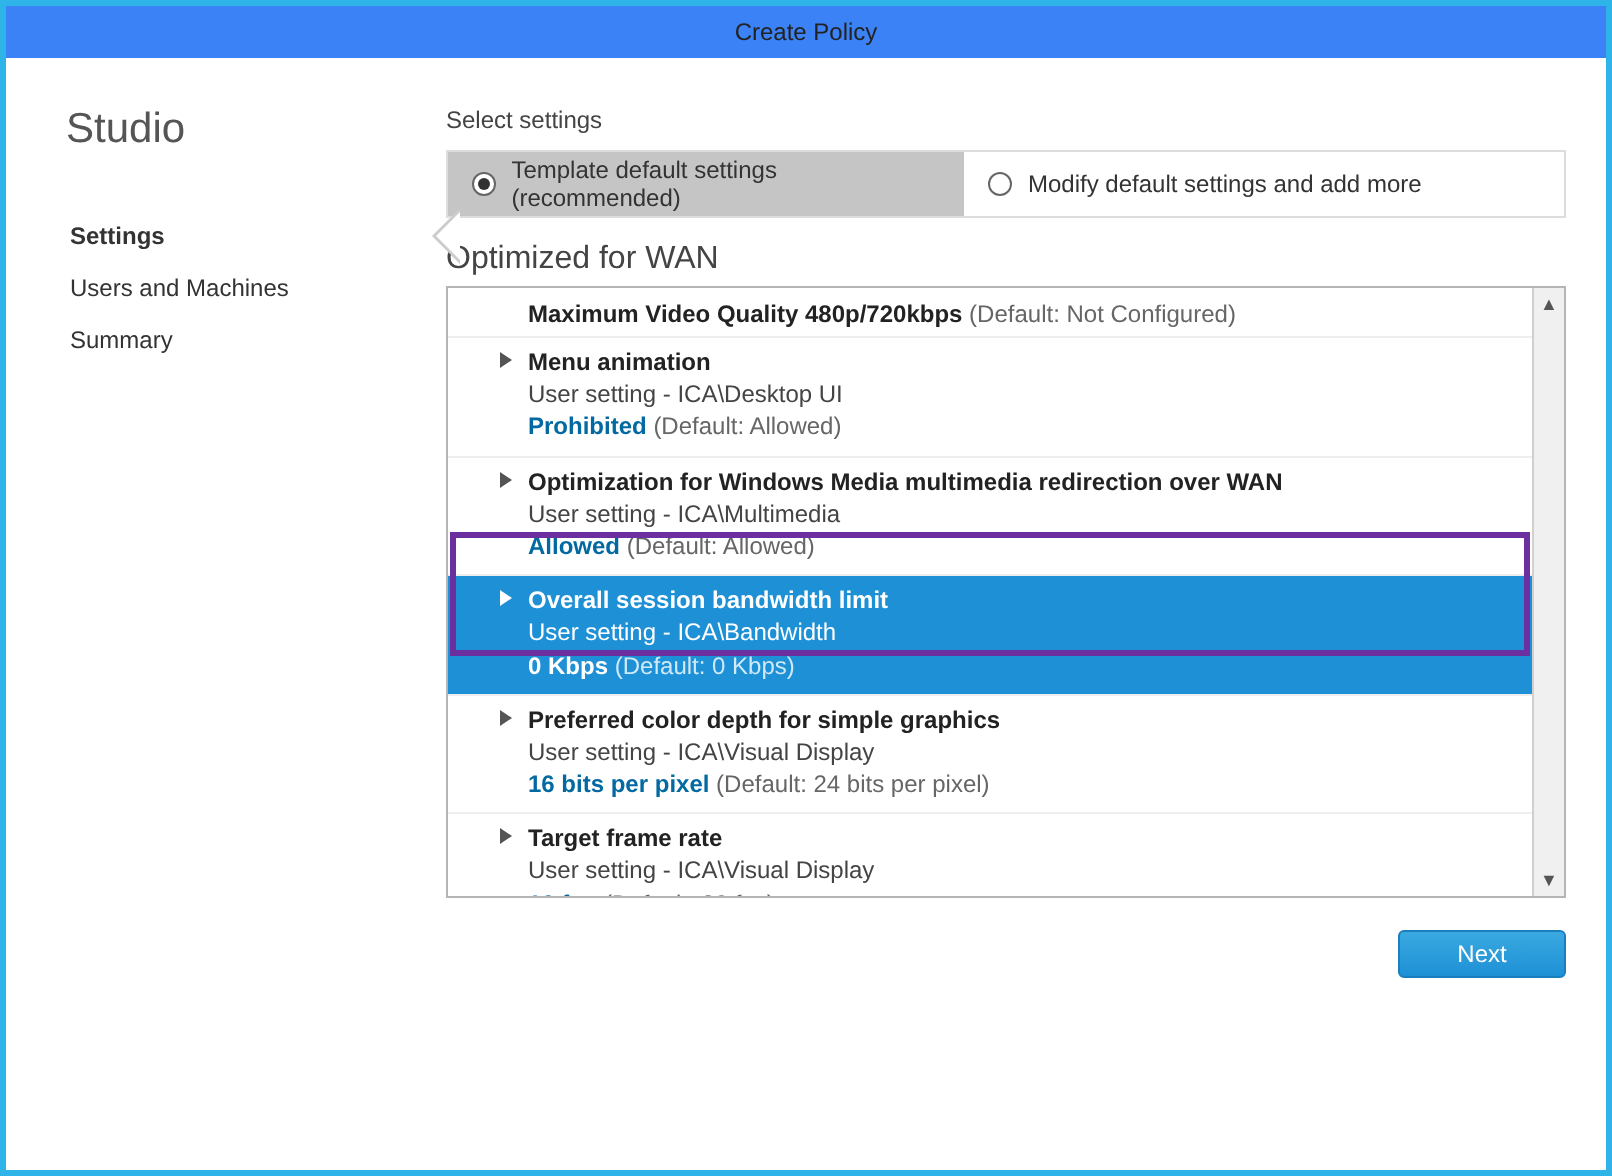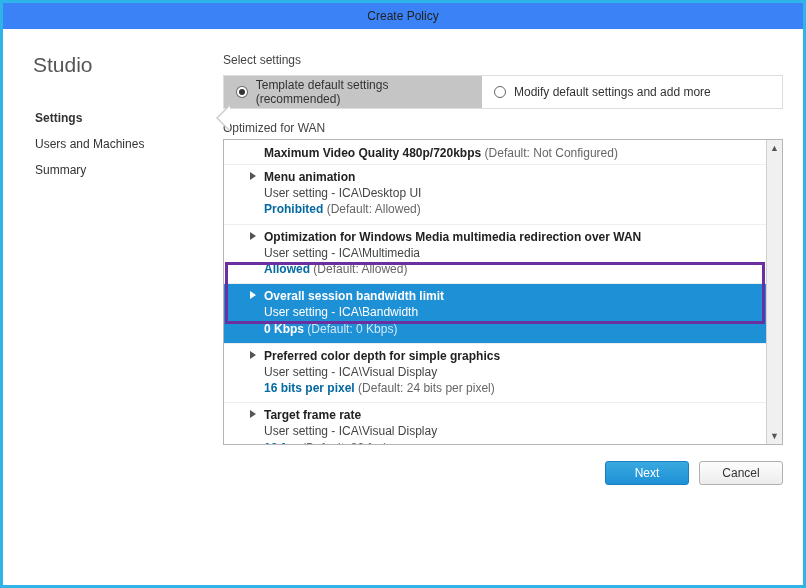--- a/index.html
+++ b/index.html
@@ -34,21 +34,21 @@
     border-bottom: 12px solid transparent;
   }
   .main { flex: 1; display: flex; flex-direction: column; }
   .section-label { font-size: 12px; color: #444; margin-bottom: 8px; }
   .option-bar { display: flex; border: 1px solid #ddd; background: #fff; height: 34px; margin-bottom: 12px; }
   .option { display: flex; align-items: center; padding: 0 12px; font-size: 12px; color: #333; flex: none; }
   .option.selected { background: #c5c5c5; flex: 0 0 258px; }
   .option:not(.selected) { flex: 1; }
   .radio { width: 12px; height: 12px; border-radius: 50%; border: 1px solid #666; margin-right: 8px; background: #fff; display: inline-flex; align-items: center; justify-content: center; }
   .radio.checked::after { content: ''; width: 6px; height: 6px; background: #333; border-radius: 50%; }
-  .subheader { font-size: 12px; color: #444; margin-bottom: 4px; }
+  .subheader { font-size: 16px; color: #444; margin-bottom: 4px; }
   .list-wrap { border: 1px solid #b5b5b5; height: 306px; position: relative; display: flex; }
   .list { flex: 1; overflow: hidden; }
   .scrollbar { width: 16px; background: #f0f0f0; border-left: 1px solid #d0d0d0; display:flex; flex-direction:column; align-items:center; }
   .scroll-arrow { height:16px; width:100%; display:flex; align-items:center; justify-content:center; font-size:9px; color:#555; }
   .scroll-track { flex:1; position:relative; }
   .item { padding: 4px 6px 6px 40px; border-top: 1px solid #eee; position: relative; font-size: 12px; line-height: 1.35; }
   .item:first-child { border-top: none; }
   .tri { position: absolute; left: 26px; top: 7px; width:0; height:0; border-left: 6px solid #555; border-top: 4px solid transparent; border-bottom: 4px solid transparent; }
   .item.selected .tri { border-left-color: #fff; }
   .item .title { font-weight: 700; color: #222; }
@@ -143,17 +143,16 @@
         </div>
         <div class="scrollbar">
           <div class="scroll-arrow">▲</div>
           <div class="scroll-track"></div>
           <div class="scroll-arrow">▼</div>
         </div>
         <div class="highlight-box"></div>
       </div>
       <div class="footer">
         <button class="btn primary">Next</button>
-        <button class="btn">Cancel</button>
       </div>
     </div>
   </div>
 </div>
 
 </body></html>

